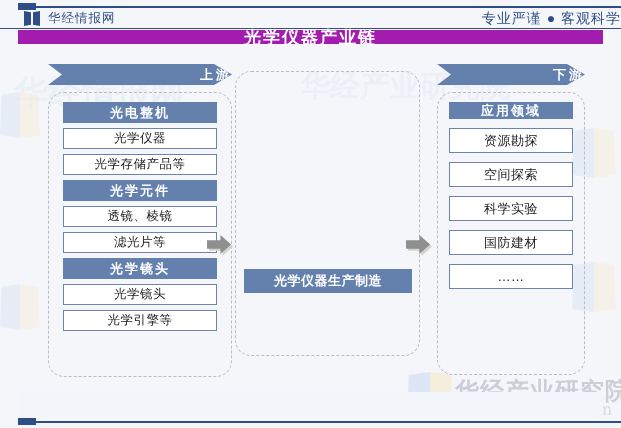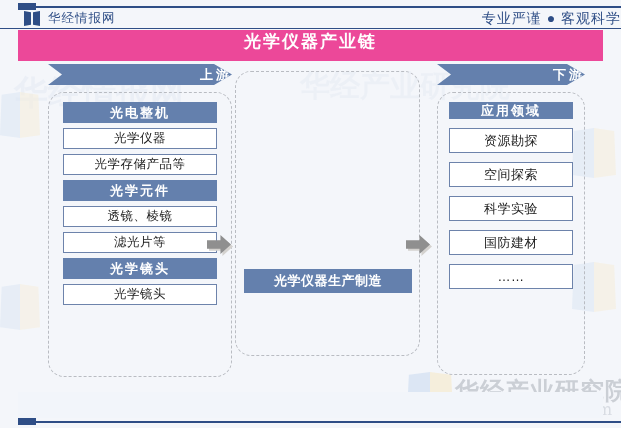--- a/index.html
+++ b/index.html
@@ -34,22 +34,22 @@
   .brand-ico{width:17px;height:15px;position:relative;}
   .brand-ico i{position:absolute;top:0;height:100%;width:7px;background:#2f4e86;display:block;}
   .brand-ico i.l{left:0;clip-path:polygon(0 0,100% 8%,100% 92%,0 100%);}
   .brand-ico i.r{left:9px;clip-path:polygon(0 8%,100% 0,100% 100%,0 92%);}
   .brand-name{font-size:12.5px;color:#2f4e86;letter-spacing:1px;}
   .tagline{position:absolute;right:0;top:0;font-size:14px;color:#2f4e86;letter-spacing:1px;}
   .brandbar-rule{position:absolute;left:0;top:28px;width:621px;height:1px;background:#2f4e86;}
 
   
   .titlebar{
-    position:absolute;left:18px;top:30px;width:585px;height:31px;
-    background:#ec4899;display:flex;justify-content:center;
+    position:absolute;left:18px;top:30px;width:585px;height:14px;
+    background:#a21caf;display:flex;align-items:center;justify-content:center;
   }
   .titlebar span{
     color:#ffffff;font-size:17px;font-weight:bold;letter-spacing:2px;
     font-family:"DejaVu Serif","Liberation Serif",serif;
   }
 
   
   .stage{position:absolute;left:0;top:64px;width:621px;height:330px;}
   .col{position:absolute;top:0;}
   .col-up{left:48px;width:184px;}
@@ -185,20 +185,23 @@
         <div class="cell">
           <span>滤光片等</span>
         </div>
 
         <div class="hdr">
           <span>光学镜头</span>
         </div>
         <div class="cell">
           <span>光学镜头</span>
         </div>
+        <div class="cell">
+          <span>光学引擎等</span>
+        </div>
       </div>
     </div>
 
     <div class="col col-mid">
       <div class="panel panel-mid">
         <div class="mid-box">
           <span>光学仪器生产制造</span>
         </div>
       </div>
     </div>

